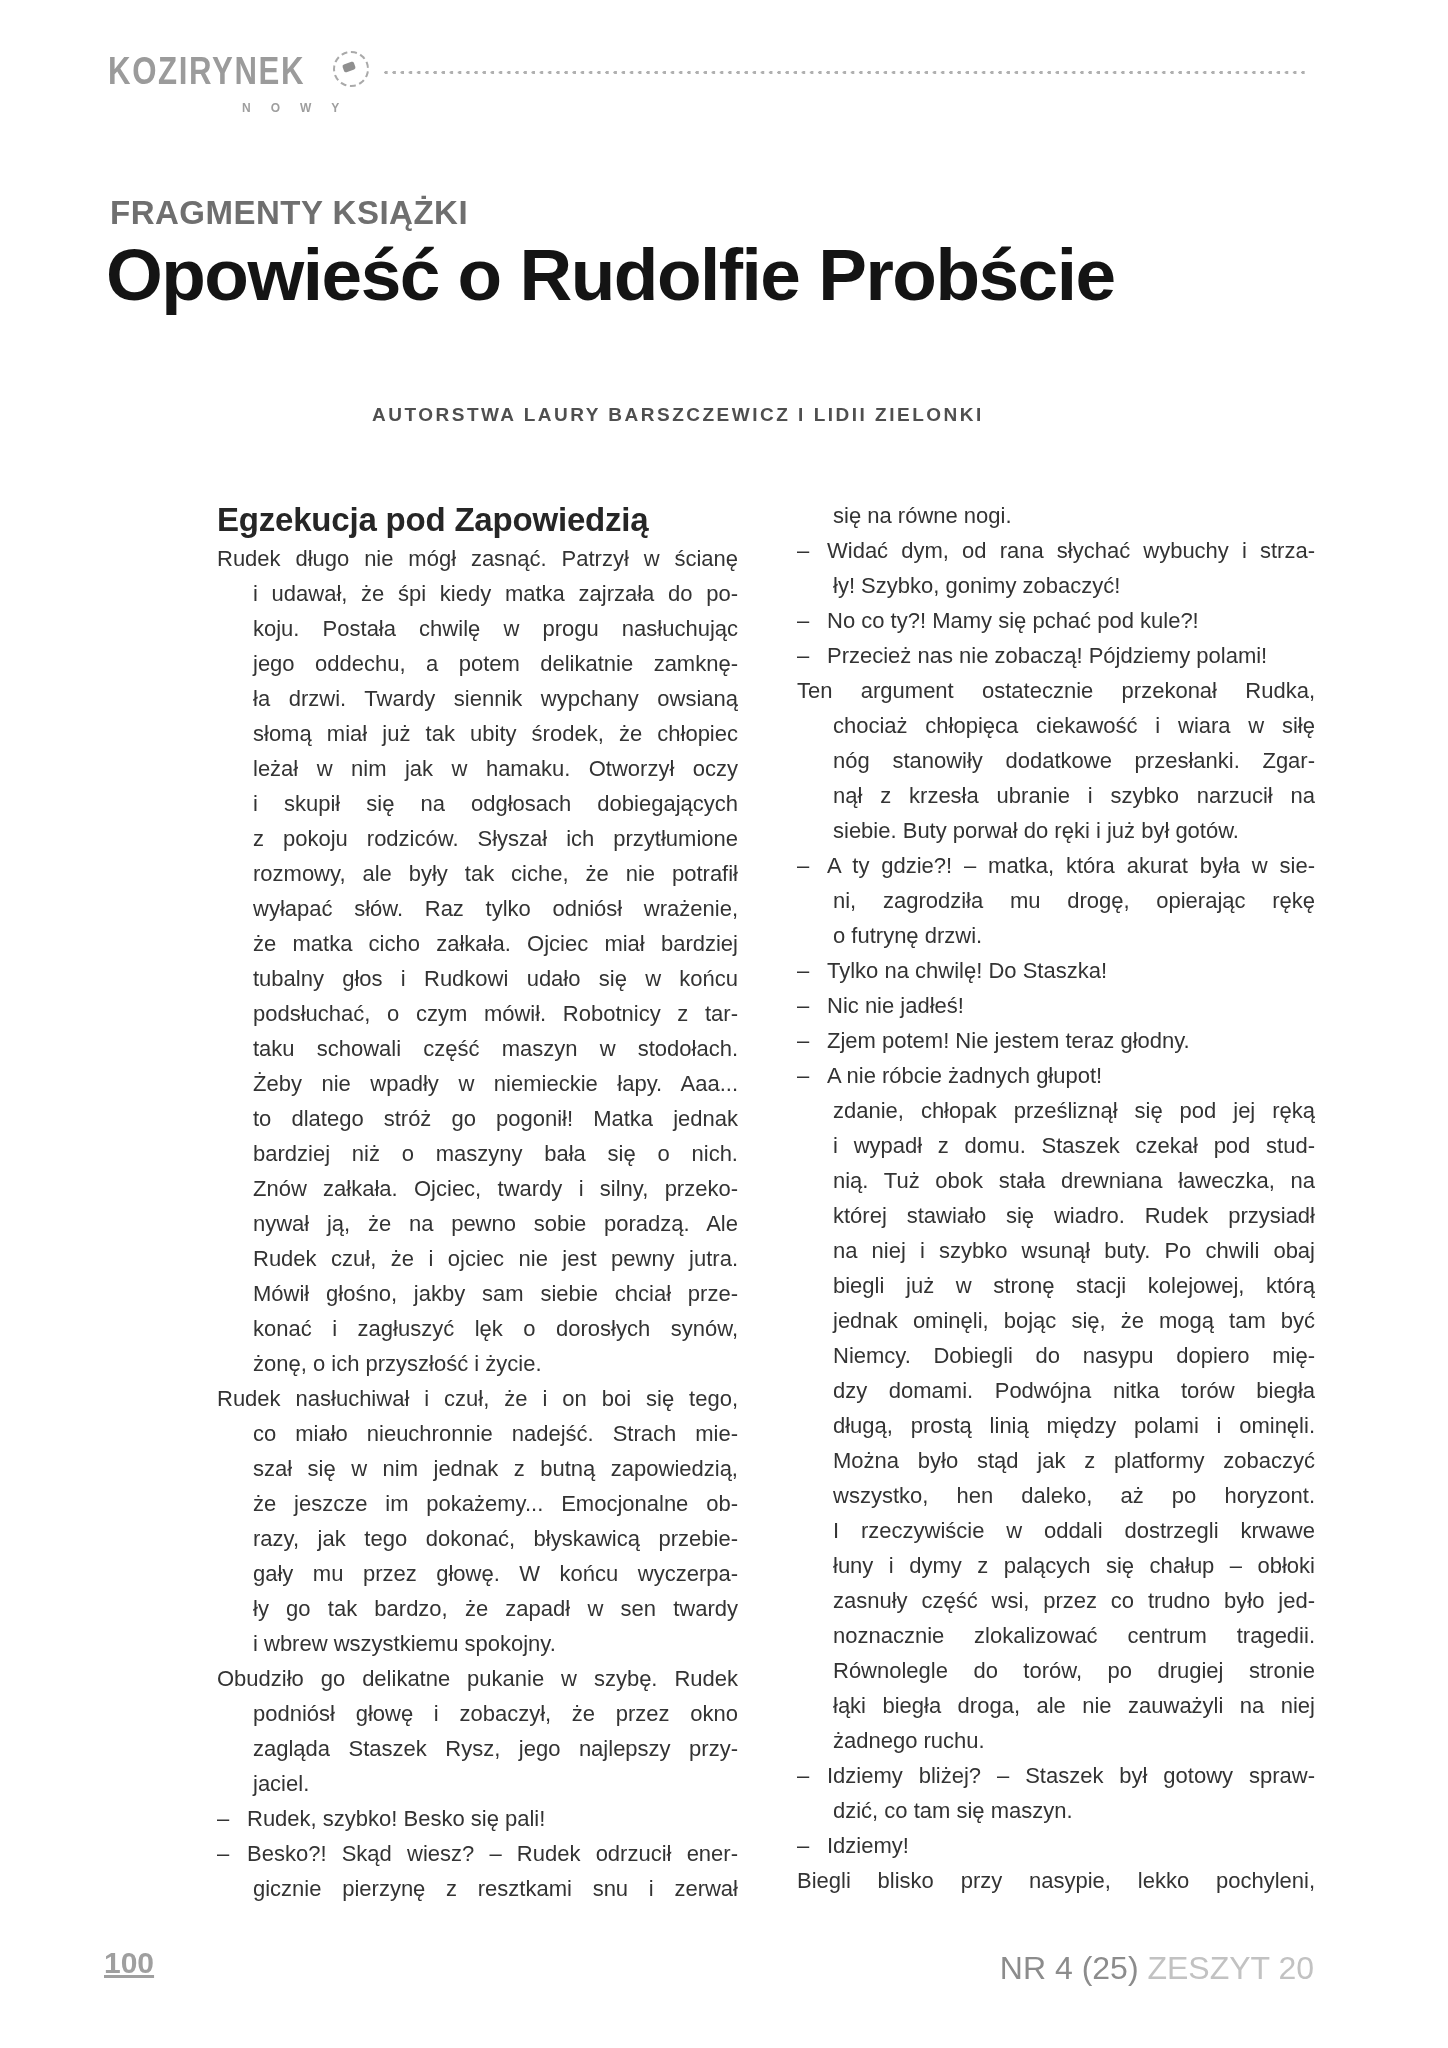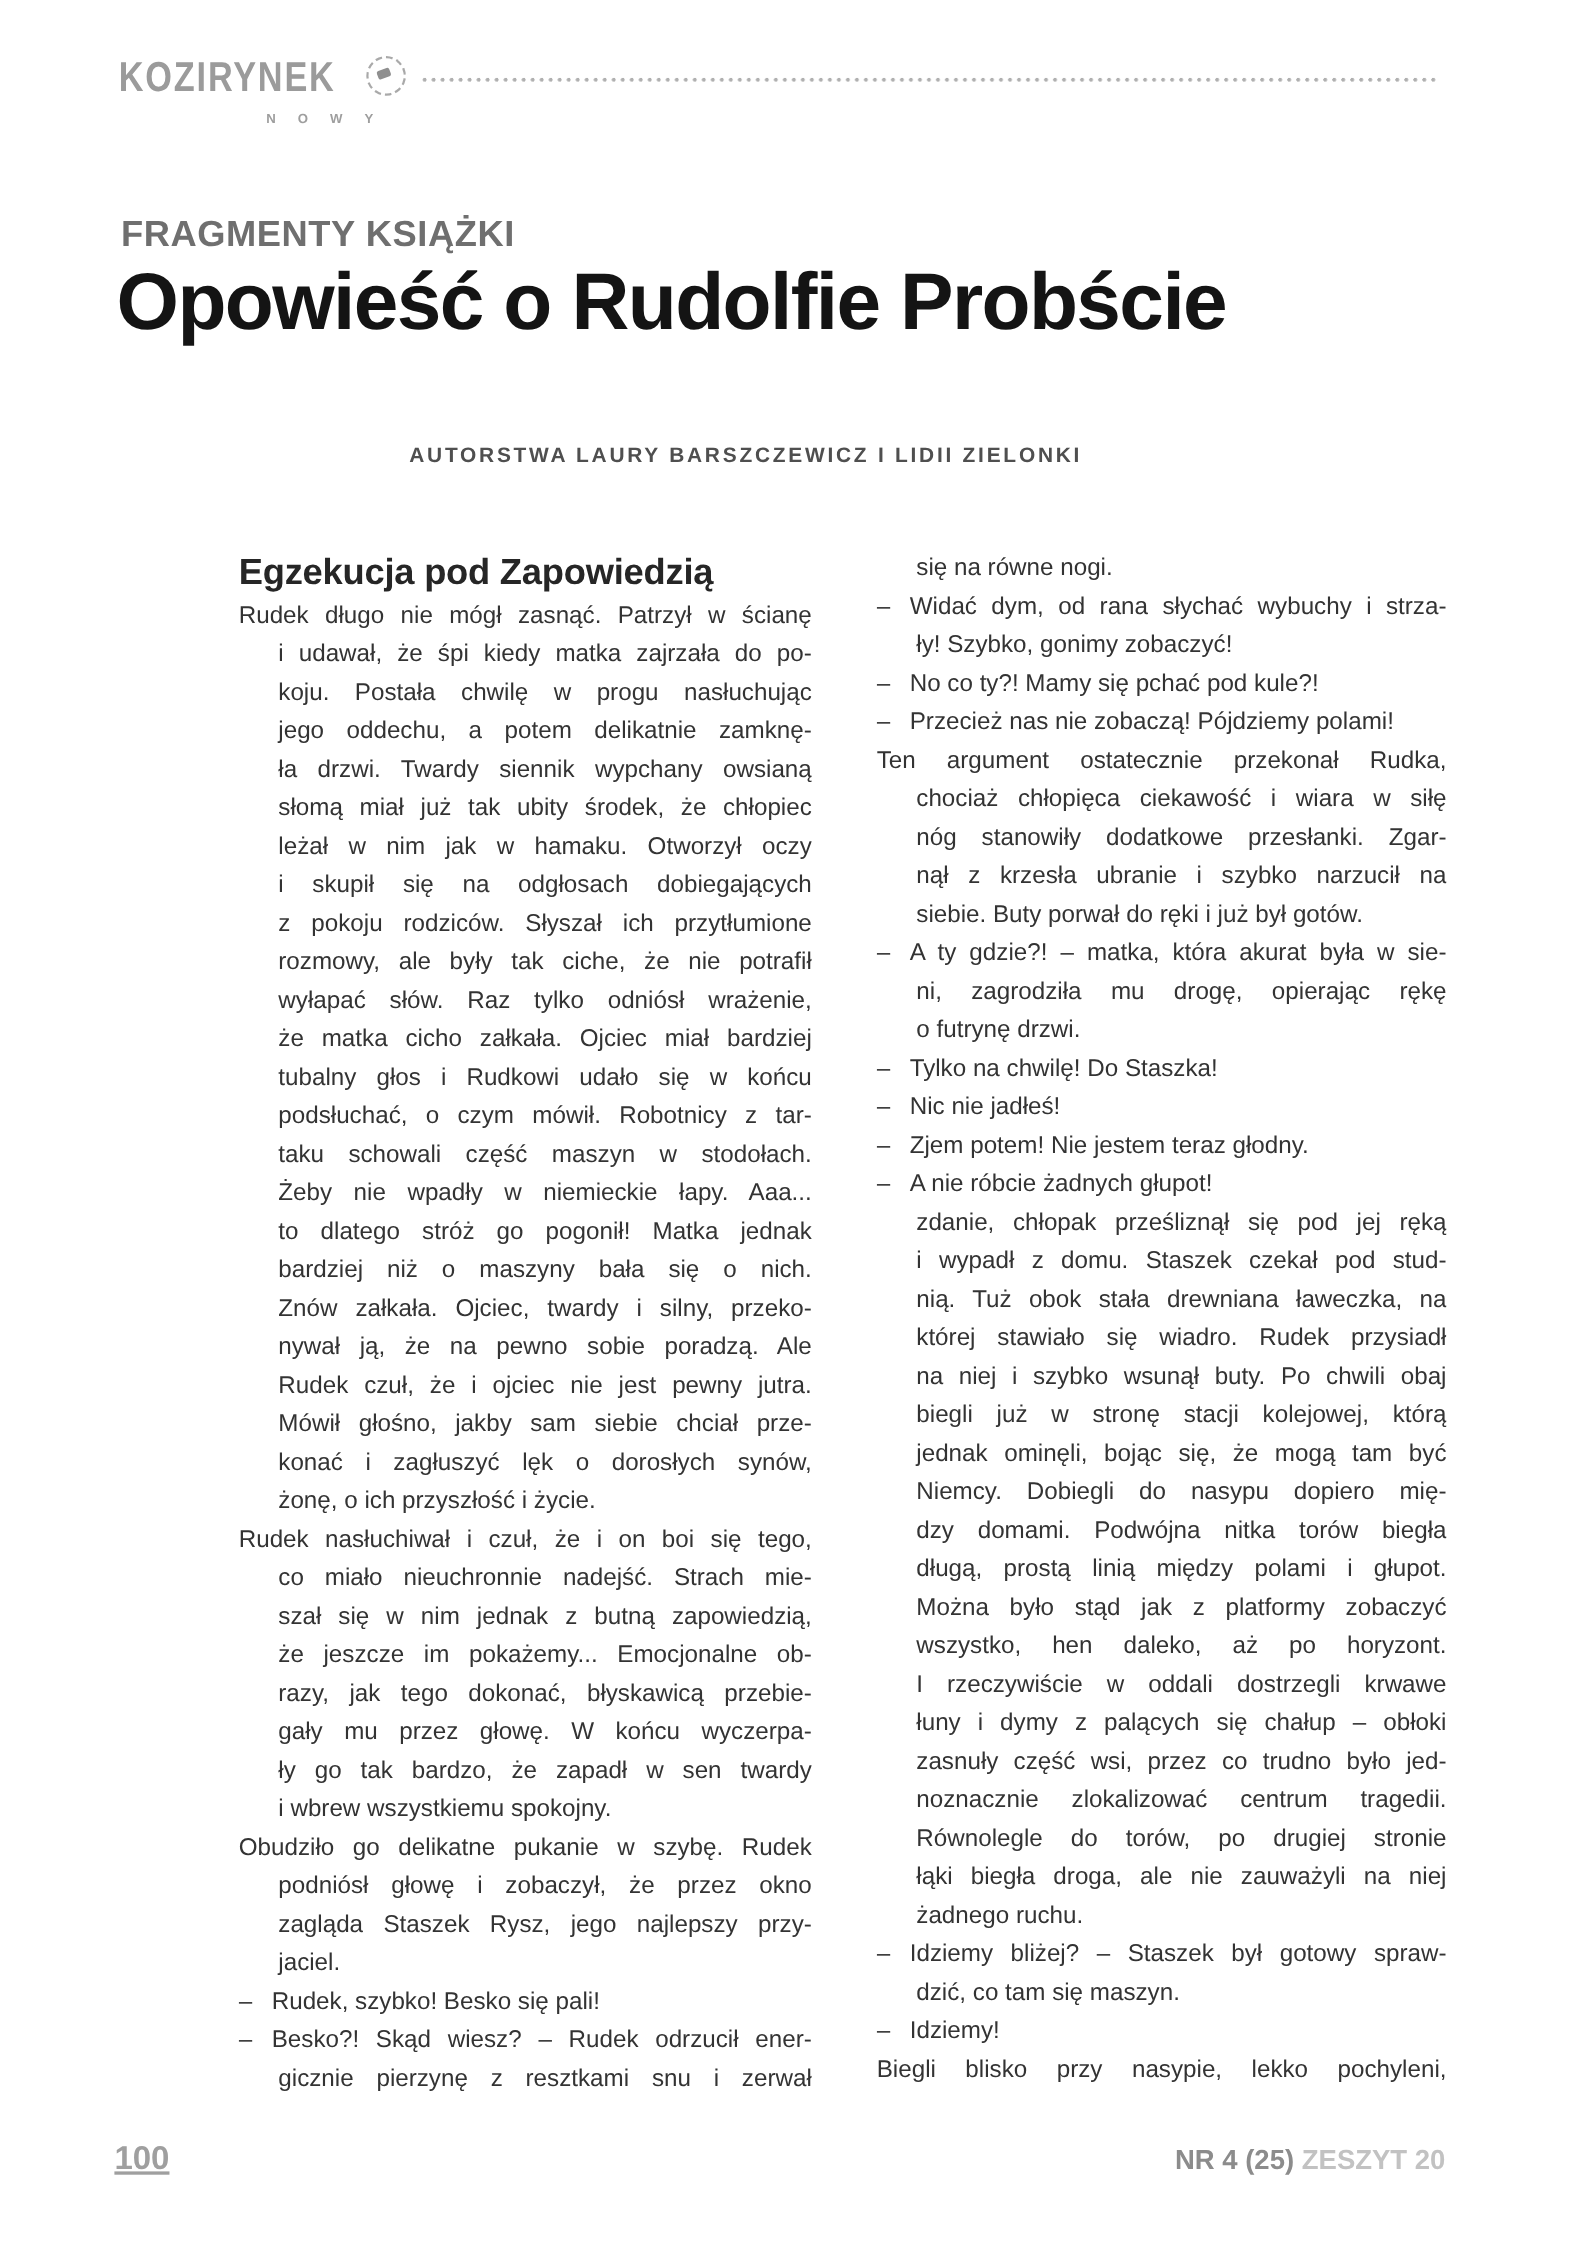--- a/index.html
+++ b/index.html
@@ -32,21 +32,21 @@
   #col-right{left:797px;width:518px;}
   .section-heading{font-size:33px;font-weight:700;color:#262626;height:43px;
                    line-height:43px;letter-spacing:-0.2px;}
   .line{height:35px;line-height:35px;font-size:22px;color:#333333;overflow:hidden;}
   .line.ind{padding-left:36px;}
   .line.just{text-align:justify;text-align-last:justify;}
   .dash{display:inline-block;width:30px;}
 
   
   .page-num{position:absolute;left:104px;top:1946px;font-size:30px;font-weight:700;color:#9f9f9f;text-decoration:underline;}
-  .issue{position:absolute;right:134px;top:1950px;font-size:25px;font-weight:700;text-align:center;}
+  .issue{position:absolute;right:134px;top:1950px;font-size:32px;font-weight:400;text-align:center;}
   .issue .nr{color:#8c8c8c;}
   .issue .zeszyt{color:#c2c2c2;}
 </style>
 </head>
 <body>
 
 <div id="page">
 
   <div class="logo-text">KOZIRYNEK</div>
   <div class="logo-sub">NOWY</div>
@@ -124,21 +124,21 @@
       <div class="line"><span class="dash">–</span>A nie róbcie żadnych głupot!</div>
       <div class="line ind just">zdanie, chłopak prześliznął się pod jej ręką</div>
       <div class="line ind just">i wypadł z domu. Staszek czekał pod stud-</div>
       <div class="line ind just">nią. Tuż obok stała drewniana ławeczka, na</div>
       <div class="line ind just">której stawiało się wiadro. Rudek przysiadł</div>
       <div class="line ind just">na niej i szybko wsunął buty. Po chwili obaj</div>
       <div class="line ind just">biegli już w stronę stacji kolejowej, którą</div>
       <div class="line ind just">jednak ominęli, bojąc się, że mogą tam być</div>
       <div class="line ind just">Niemcy. Dobiegli do nasypu dopiero mię-</div>
       <div class="line ind just">dzy domami. Podwójna nitka torów biegła</div>
-      <div class="line ind just">długą, prostą linią między polami i głupot.</div>
+      <div class="line ind just">długą, prostą linią między polami i ominęli.</div>
       <div class="line ind just">Można było stąd jak z platformy zobaczyć</div>
       <div class="line ind just">wszystko, hen daleko, aż po horyzont.</div>
       <div class="line ind just">I rzeczywiście w oddali dostrzegli krwawe</div>
       <div class="line ind just">łuny i dymy z palących się chałup – obłoki</div>
       <div class="line ind just">zasnuły część wsi, przez co trudno było jed-</div>
       <div class="line ind just">noznacznie zlokalizować centrum tragedii.</div>
       <div class="line ind just">Równolegle do torów, po drugiej stronie</div>
       <div class="line ind just">łąki biegła droga, ale nie zauważyli na niej</div>
       <div class="line ind">żadnego ruchu.</div>
       <div class="line just"><span class="dash">–</span>Idziemy bliżej? – Staszek był gotowy spraw-</div>

